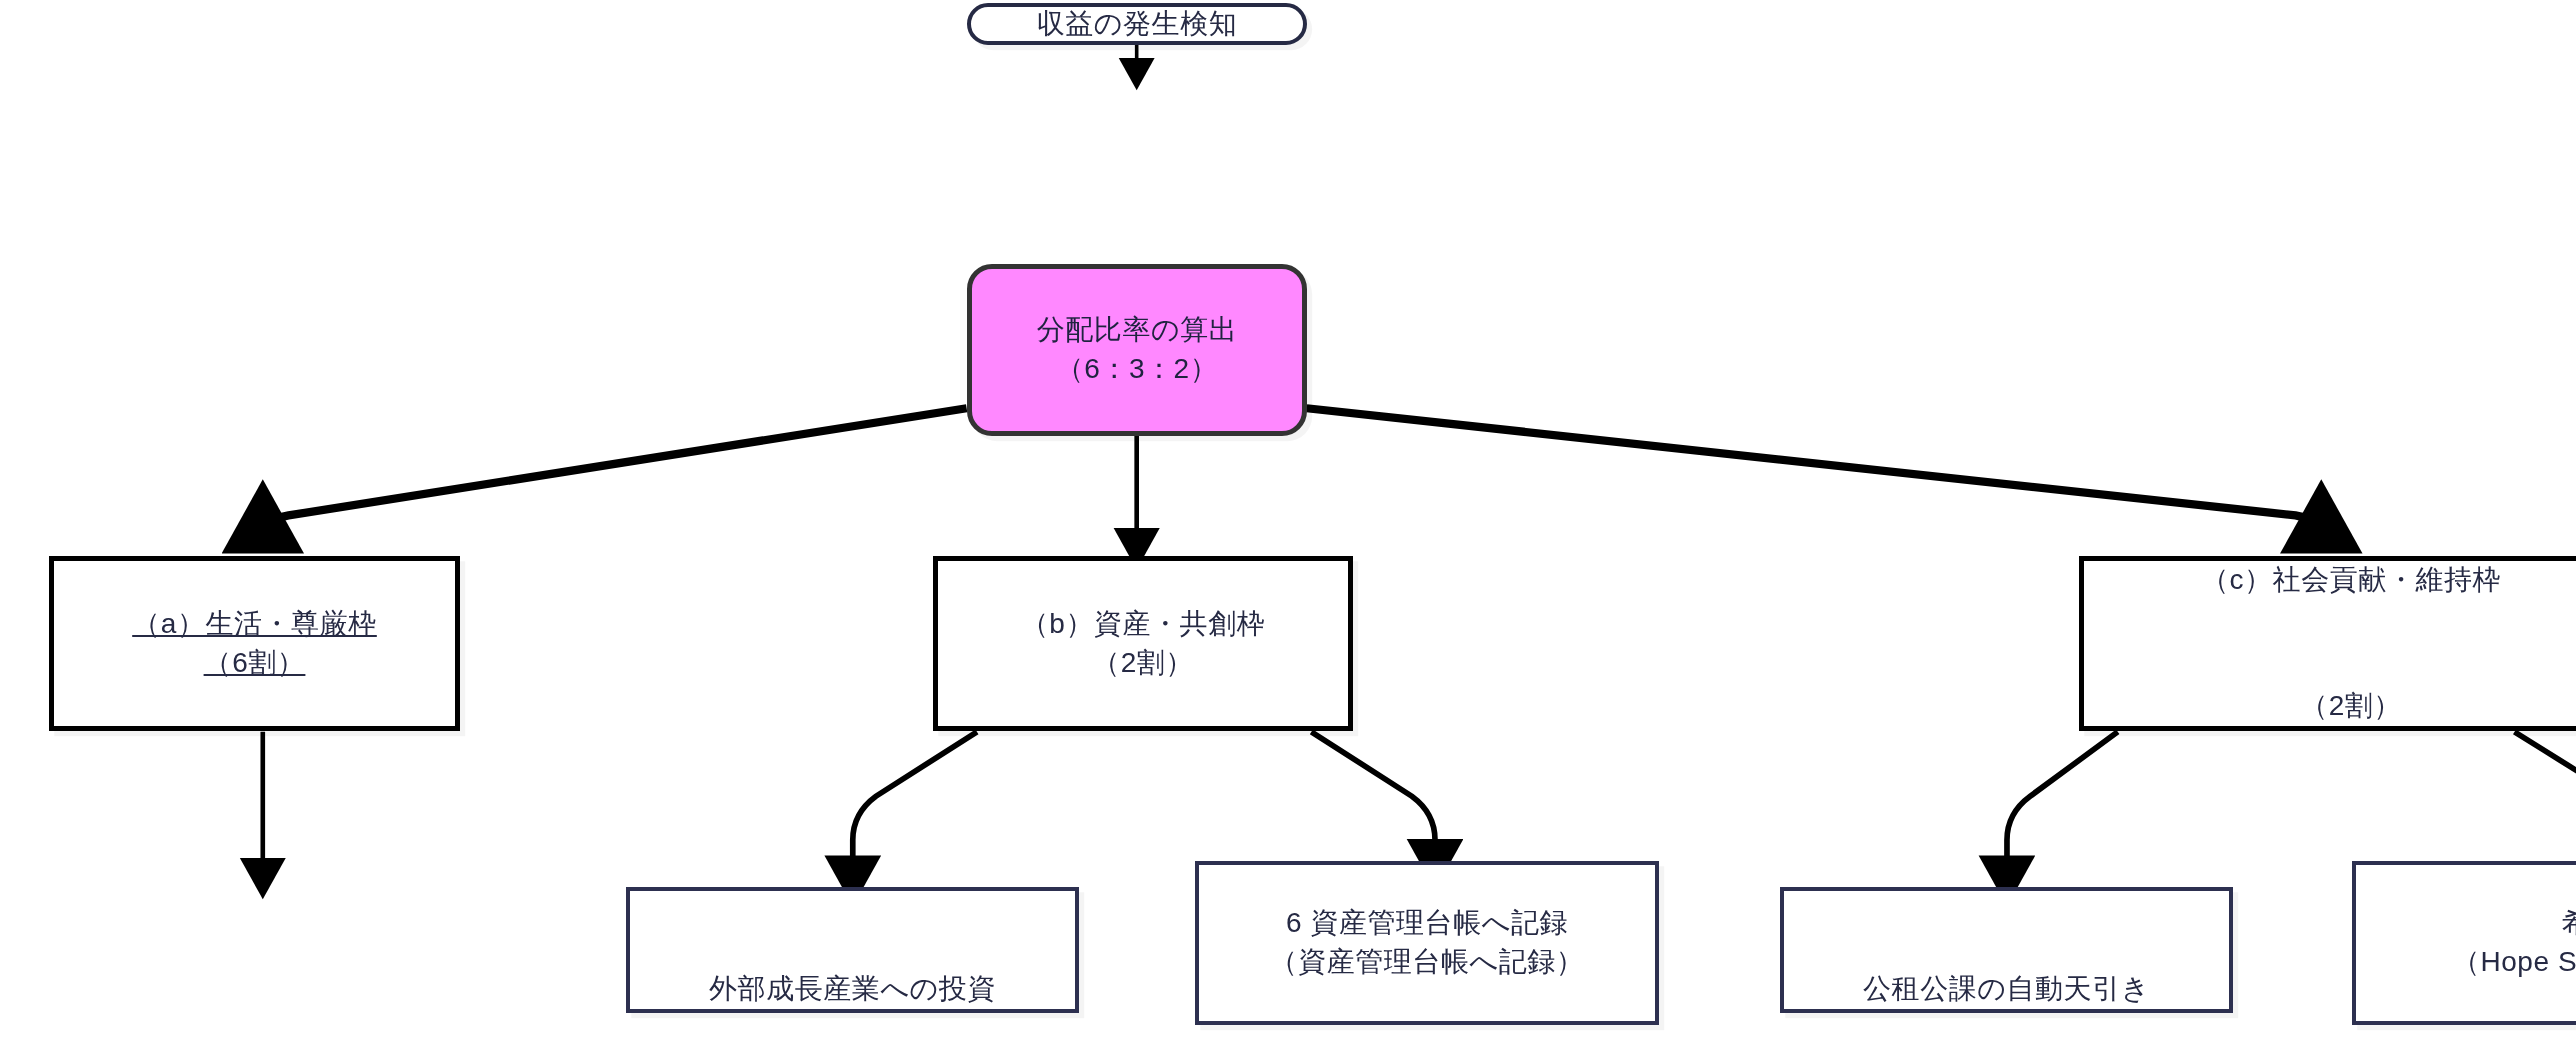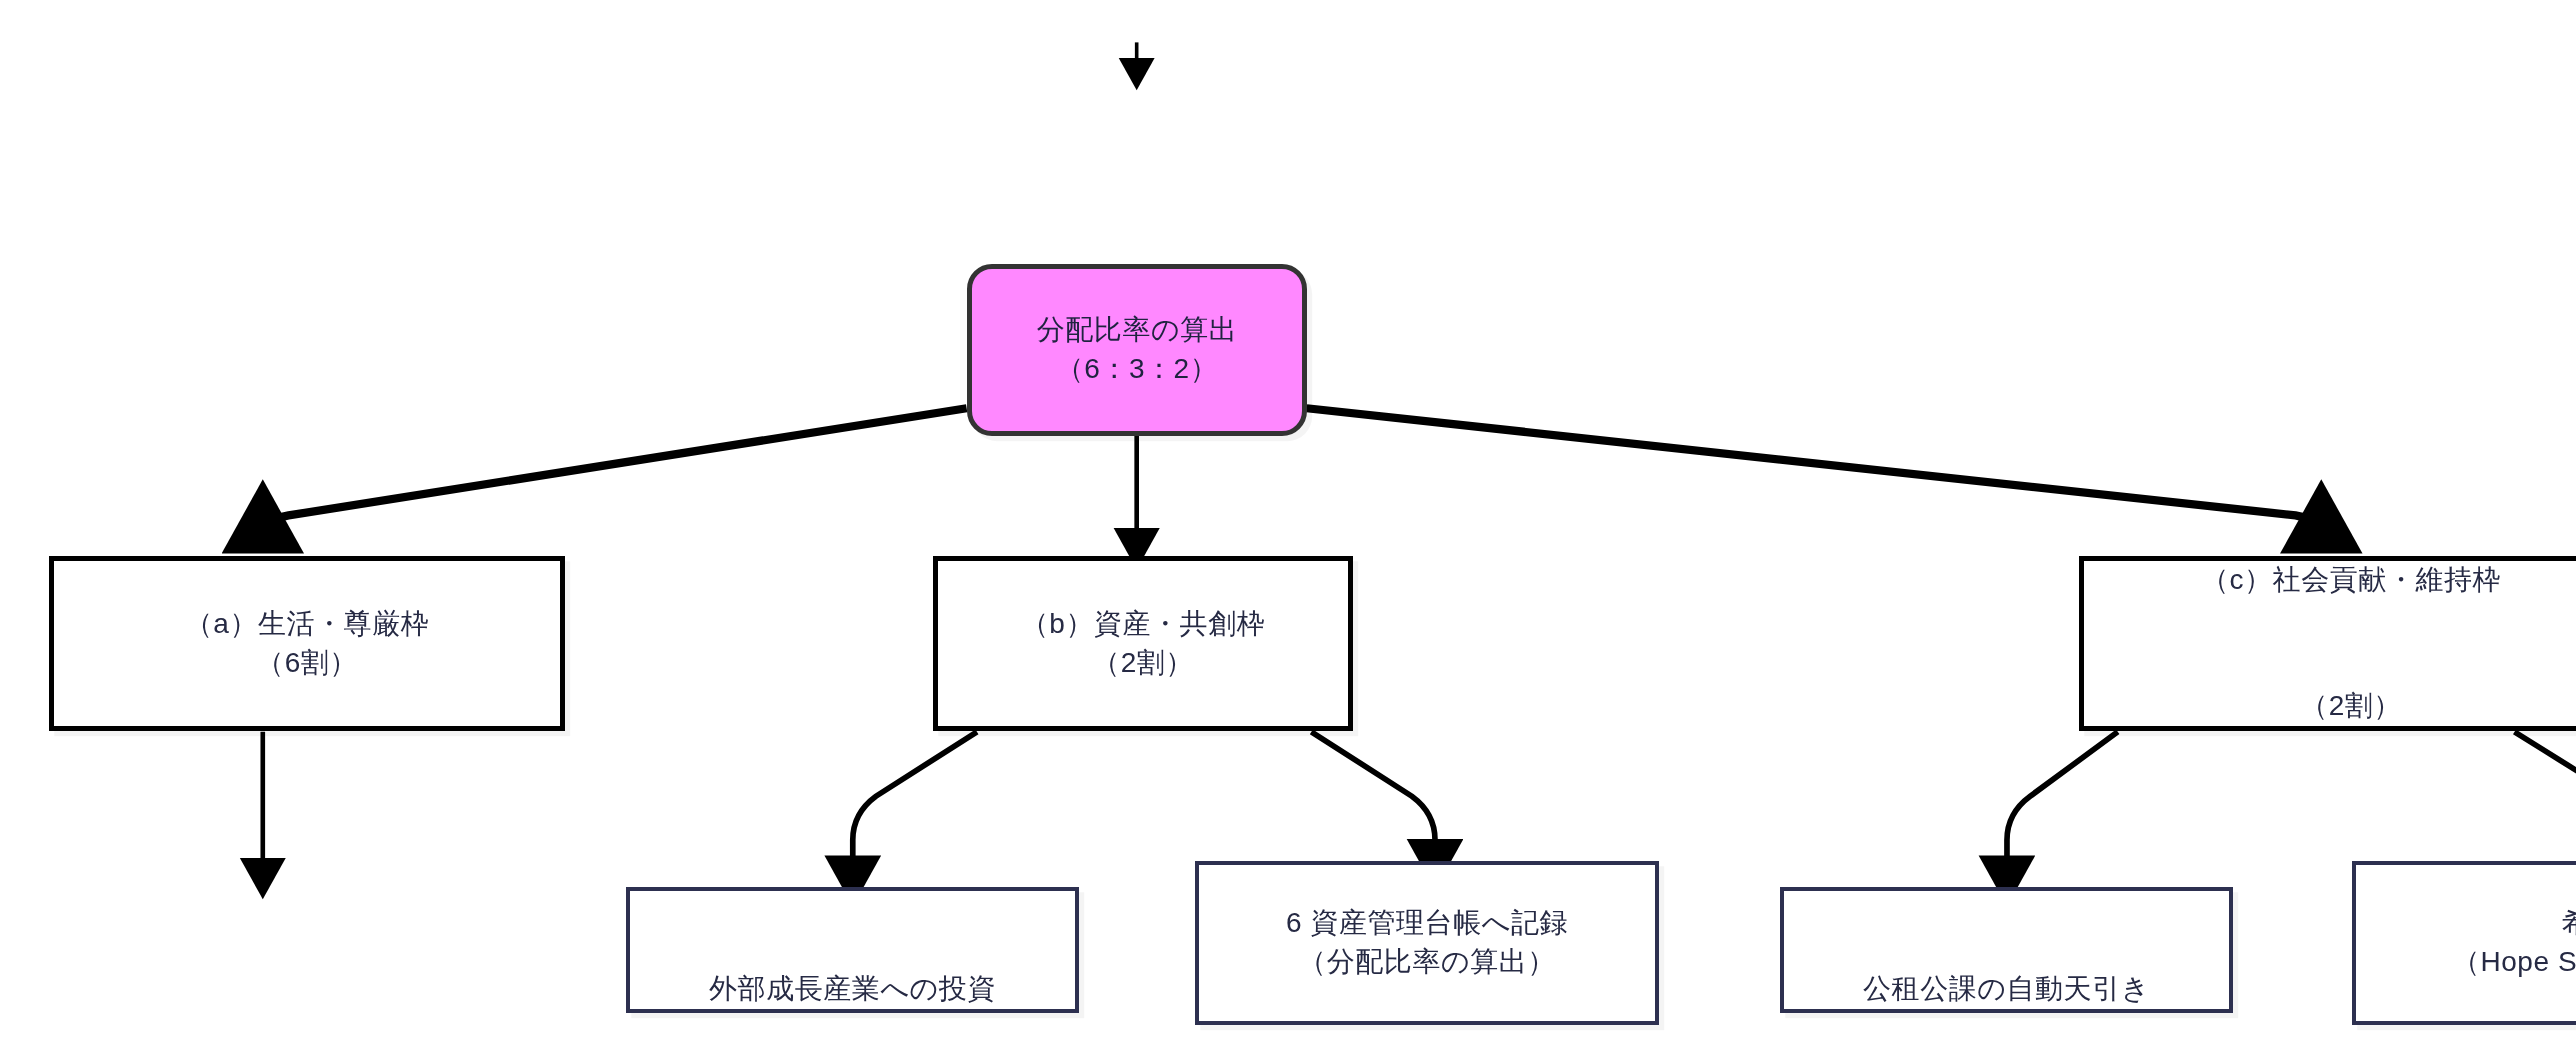--- a/index.html
+++ b/index.html
@@ -100,27 +100,30 @@
 
     <path d="M 1896,1420 L 1700,1545 Q 1655,1578 1655,1630 L 1655,1682" fill="none" stroke="#000000" stroke-width="11" marker-end="url(#ah)"></path>
 
     <path d="M 2545,1420 L 2740,1545 Q 2785,1578 2785,1630 L 2785,1650" fill="none" stroke="#000000" stroke-width="11" marker-end="url(#ah)"></path>
 
     <path d="M 4110,1420 L 3940,1545 Q 3895,1578 3895,1630 L 3895,1682" fill="none" stroke="#000000" stroke-width="11" marker-end="url(#ah)"></path>
 
     <path d="M 4880,1420 L 5080,1545 Q 5130,1578 5130,1630 L 5130,1650" fill="none" stroke="#000000" stroke-width="11" marker-end="url(#ah)"></path>
   </svg>
 
+  <div class="node n-start" style="left:967px; top:3.1px; width:340px; height:42px;">
+    <span class="line">収益の発生検知</span>
+  </div>
 
   <div class="node n-hi" style="left:967px; top:264px; width:340px; height:172px;border-radius:25px;">
     <span class="line">分配比率の算出</span>
     <span class="line">（6：3：2）</span>
   </div>
 
-  <div class="node n-mid" style="left:49px; top:556px; width:516px; height:175px;">
+  <div class="node n-mid" style="left:49px; top:556px; width:411px; height:175px;text-decoration:underline;">
     <span class="line">（a）生活・尊厳枠</span>
     <span class="line">（6割）</span>
   </div>
 
   <div class="node n-mid" style="left:933px; top:556px; width:420px; height:175px;">
     <span class="line">（b）資産・共創枠</span>
     <span class="line">（2割）</span>
   </div>
 
   <div class="node n-mid" style="left:2079px; top:556px; width:544px; height:175px;justify-content:space-between;">
@@ -128,21 +131,21 @@
     <span class="line">（2割）</span>
   </div>
 
 
   <div class="node n-leaf" style="left:626px; top:887px; width:453px; height:126px;justify-content:flex-end;">
     <span class="line">外部成長産業への投資</span>
   </div>
 
   <div class="node n-leaf" style="left:1195px; top:861px; width:464px; height:164px;">
     <span class="line">6 資産管理台帳へ記録</span>
-    <span class="line">（分配比率の算出）</span>
+    <span class="line">（資産管理台帳へ記録）</span>
   </div>
 
   <div class="node n-leaf" style="left:1780px; top:887px; width:453px; height:126px;justify-content:flex-end;">
     <span class="line">公租公課の自動天引き</span>
   </div>
 
   <div class="node n-leaf" style="left:2352px; top:861px; width:592px; height:164px;">
     <span class="line">希望の種基金</span>
     <span class="line">（Hope Seed Fund）への還流</span>
   </div>

